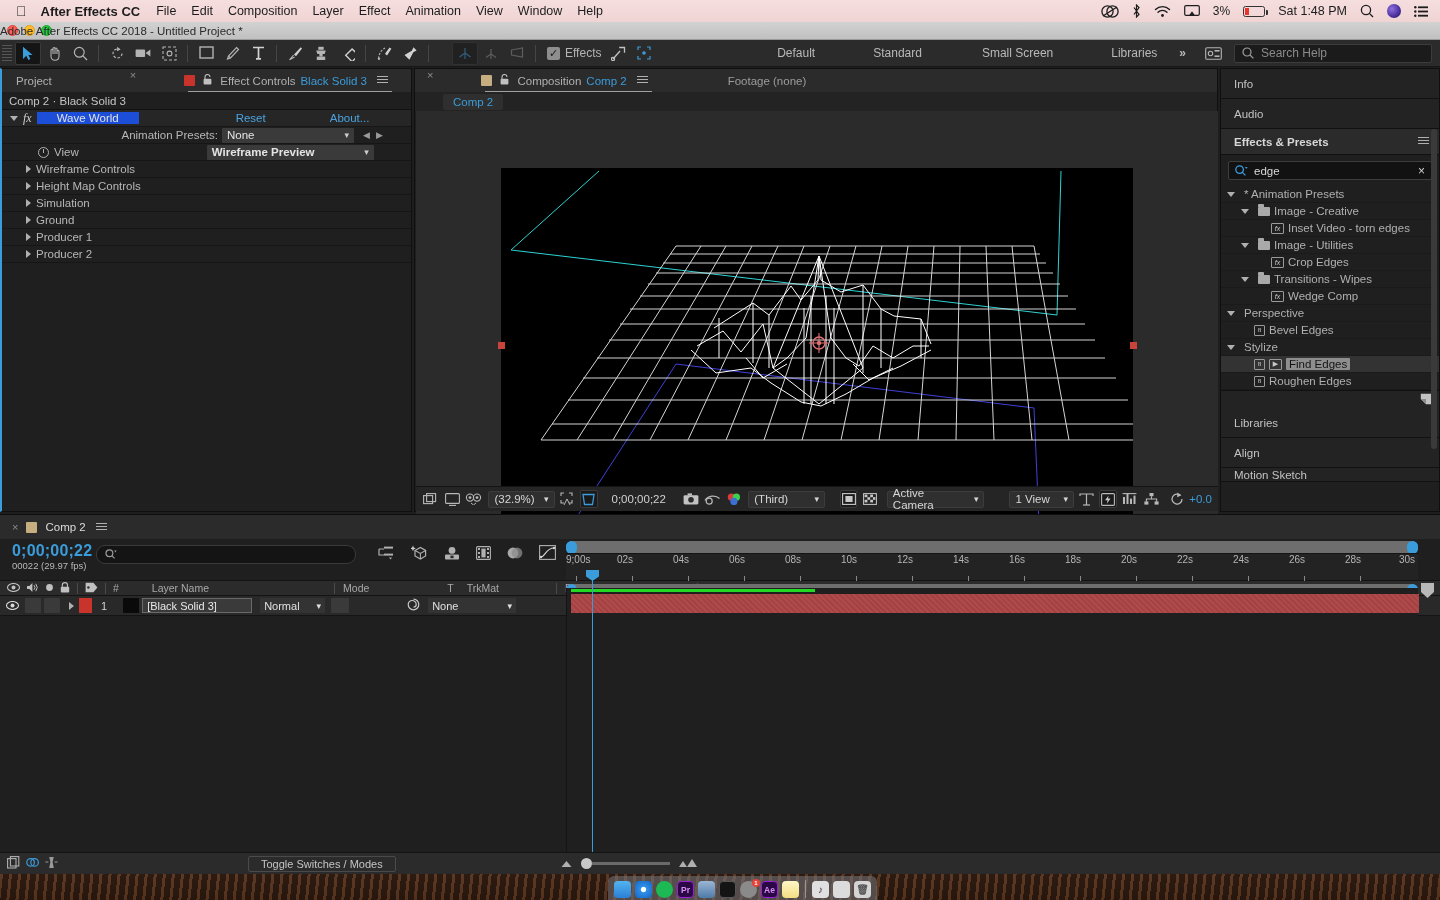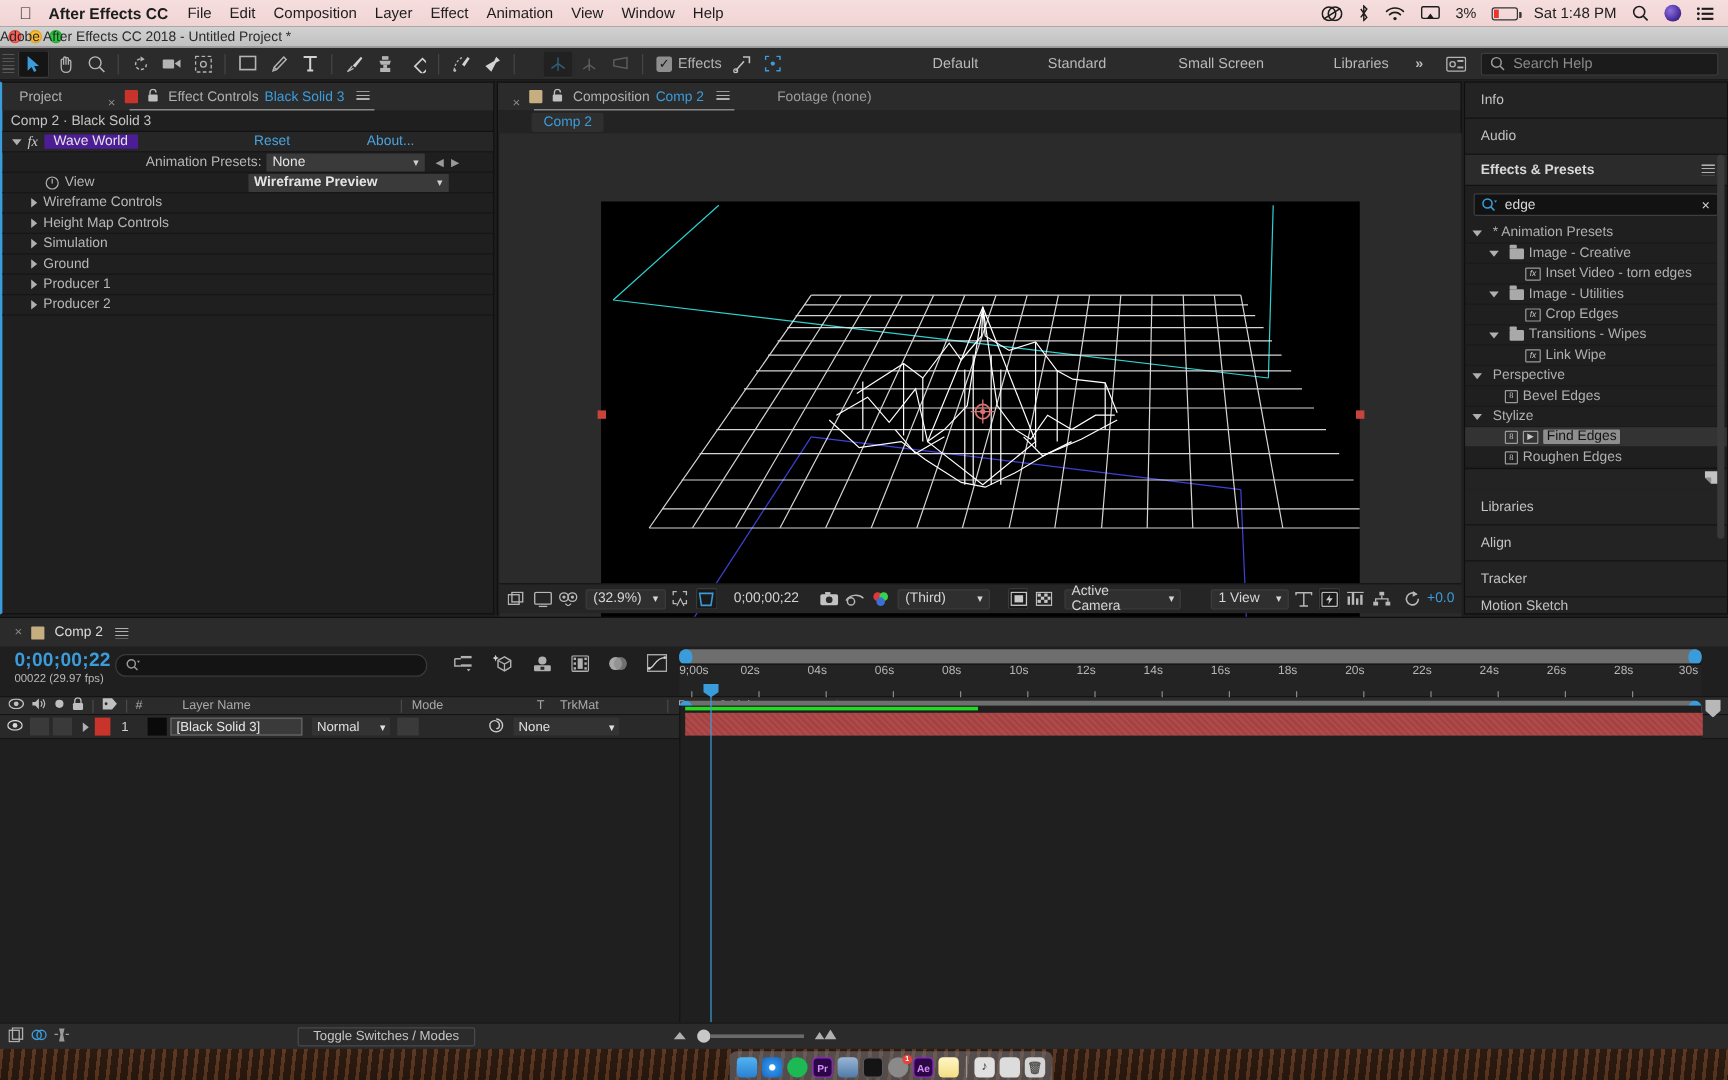--- a/index.html
+++ b/index.html
@@ -60,43 +60,43 @@
          display: flex; align-items: center; justify-content: center; color: #1a1a1a; font-size: 11px; }
   .ws { color: #b9b9b9; font-size: 12px; }
   .helpsearch {
     display: flex; align-items: center; gap: 7px; width: 198px; height: 19px;
     background: #1b1b1b; border: 1px solid #3c3c3c; border-radius: 2px; padding: 0 7px;
     color: #8b8b8b; font-size: 12px;
   }
 
   
   .panel { position: absolute; background: #1f1f1f; }
-  .panel-tabs { height: 23px; background: #2b2b2b; display: flex; align-items: flex-end;
-                font-size: 11.5px; color: #b0b0b0; }
+  .panel-tabs { height: 23px; background: #2b2b2b; display: flex; align-items: flex-start;
+                font-size: 11.5px; color: #b0b0b0; gap: 40px; }
   .ptab { display: flex; align-items: center; gap: 5px; height: 23px; padding: 0 8px; position: relative; }
   .ptab.active::after { content:""; position:absolute; left:4px; right:4px; bottom:0; height:1px; background:#a0a0a0; }
   .xbtn { color: #8d8d8d; font-size: 11px; }
   .swatch { width: 11px; height: 11px; border-radius: 1px; }
   .accent { color: #3b9cdb; }
   .hamb { display: inline-block; width: 11px; height: 9px;
           background: repeating-linear-gradient(to bottom,#b0b0b0 0 1px,transparent 1px 3px); }
 
   
   #ecPanel { left: 0; top: 68px; width: 412px; height: 444px;
              background: #1f1f1f; border: 1px solid #0f0f0f; border-left: 2px solid #3b9cdb; }
   .ec-subtitle { height: 18px; display:flex; align-items:center; padding-left: 7px;
                  font-size: 11.5px; color: #c5c5c5; border-bottom: 1px solid #111; }
   .ec-row { height: 17px; display: flex; align-items: center; font-size: 11.5px;
             border-bottom: 1px solid #161616; color: #b7b7b7; }
   .ec-head { background: #262626; }
   .tri { display:inline-block; width:0;height:0; margin-right:5px; }
   .tri.down { border-left:4px solid transparent;border-right:4px solid transparent;border-top:5px solid #b0b0b0; }
   .tri.right { border-top:4px solid transparent;border-bottom:4px solid transparent;border-left:5px solid #b0b0b0; }
   .fxi { font-style: italic; font-family: "Liberation Serif", serif; color: #cfcfcf; margin-right: 5px; font-size:12px;}
-  .fxname { background: #4c1d95; padding: 0 8px; color: #e2e2e2; }
+  .fxname { background: #1d4ed8; padding: 0 20px; color: #e2e2e2; }
   .lnk { color: #4aa3e0; }
   .dd { background: #3a3a3a; height: 15px; display:flex; align-items:center; justify-content:space-between;
         padding: 0 5px; color:#e4e4e4; font-size:11.5px; border-radius:1px; }
   .dd .cv { font-size: 9px; color:#cfcfcf; }
   .stopw { width: 11px; height: 11px; border: 1.2px solid #b0b0b0; border-radius: 50%; position: relative; margin-right:5px;}
   .stopw::after{content:"";position:absolute;left:4px;top:1.5px;width:1.2px;height:4px;background:#b0b0b0;}
   .arrbtn { color:#9a9a9a; font-size:9px; padding:0 3px; }
 
   
   #compPanel { left: 414px; top: 68px; width: 804px; height: 444px;
@@ -780,21 +780,21 @@
         <span class="anim-icon">fx</span>
         <span>Crop Edges</span>
       </div>
       <div class="fxrow" style="padding-left:20px">
         <span class="tri down"></span>
         <span class="folder"></span>
         <span>Transitions - Wipes</span>
       </div>
       <div class="fxrow" style="padding-left:50px">
         <span class="anim-icon">fx</span>
-        <span>Link Wipe</span>
+        <span>Wedge Comp</span>
       </div>
       <div class="fxrow" style="padding-left:6px">
         <span class="tri down"></span>
         <span>Perspective</span>
       </div>
       <div class="fxrow" style="padding-left:33px">
         <span class="fxicon">8</span>
         <span>Bevel Edges</span>
       </div>
       <div class="fxrow" style="padding-left:6px">
@@ -819,23 +819,20 @@
         <path d="M6 11.2 V6 H0.8z" fill="#8a8a8a"></path>
           </svg>
       </span>
     </div>
 
     <div class="rsec">
       <span>Libraries</span>
     </div>
     <div class="rsec">
       <span>Align</span>
-    </div>
-    <div class="rsec">
-      <span>Tracker</span>
     </div>
     <div class="rsec" style="height:14px;overflow:hidden">
       <span>Motion Sketch</span>
     </div>
     <div class="scrollbar" style="position:absolute;right:2px;top:60px;width:6px;height:320px"></div>
   </div>
 
   <div class="panel" id="timeline">
 
     <div class="tl-tabs">

